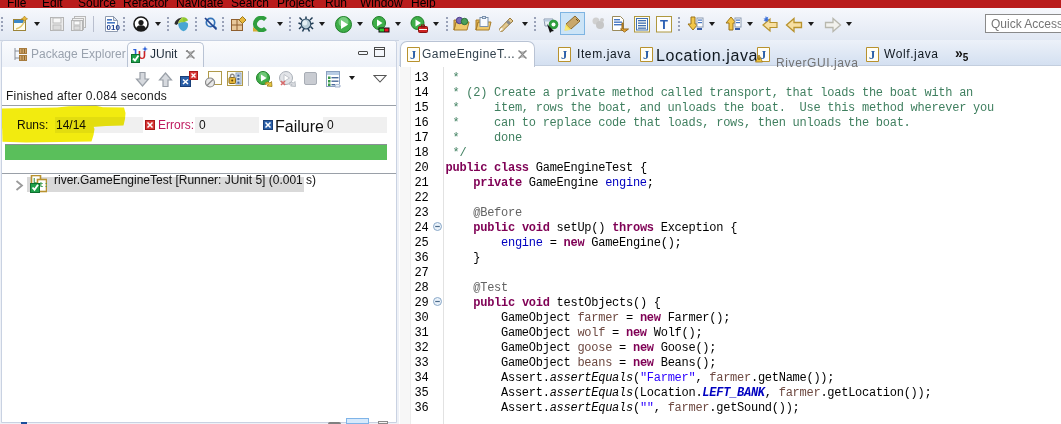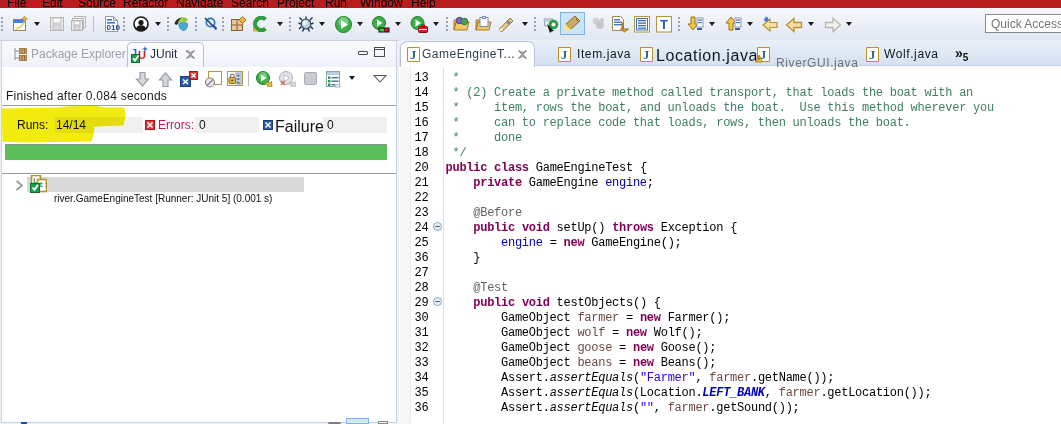--- a/index.html
+++ b/index.html
@@ -367,21 +367,21 @@
         <path d="M1.5 1 L7 5.5 L1.5 10" stroke="#9a9a9a" stroke-width="1.8" fill="none"></path>
       </svg>
 <svg class="abs" style="left:27px;top:134px" width="18" height="18">
         <rect x="2.5" y="0.5" width="9" height="9" fill="#fff" stroke="#b8922e" stroke-width="1.6"></rect>
         <text x="4" y="8" font-size="7" font-weight="bold" fill="#3a9a4a" font-family="Liberation Mono">L</text>
         <rect x="8.5" y="4.5" width="9" height="12" fill="#fff" stroke="#b8922e" stroke-width="1.6"></rect>
         <text x="10" y="12" font-size="8" font-weight="bold" fill="#3a9a4a" font-family="Liberation Mono">t:</text>
         <rect x="1.5" y="8.5" width="9" height="9" fill="#1ea04a" stroke="#0e7030"></rect>
         <path d="M3.5 12.5 L5.5 14.8 L9 9.8" stroke="#fff" stroke-width="1.9" fill="none"></path>
       </svg>
-<div class="abs" style="left:52px;top:152px;font-size:10px;color:#111">river.GameEngineTest [Runner: JUnit 5] (0.001 s)</div>
+<div class="abs" style="left:52px;top:132px;font-size:12px;color:#111">river.GameEngineTest [Runner: JUnit 5] (0.001 s)</div>
 
 <div class="abs" style="left:19px;top:381px;width:6px;height:2px;background:#1a4f9c"></div>
 <div class="abs" style="left:326px;top:381px;width:13px;height:2px;background:#808080;border-radius:2px 2px 0 0"></div>
 <div class="abs" style="left:344px;top:377px;width:23px;height:6px;background:#d6e9fc;border:1px solid #7fb4e8"></div>
 <div class="abs" style="left:376px;top:380px;width:10px;height:3px;border:1px solid #8a8a8a;background:#f4f4f4"></div>
 </div>
 
 <div id="editor" class="abs" style="left:399px;top:40px;width:662px;height:384px;background:#fff">
 
 <div class="abs" style="left:0;top:0;width:662px;height:26px;background:linear-gradient(#ecf1f9,#d4e0f1);border-bottom:1px solid #c3cede"></div>

